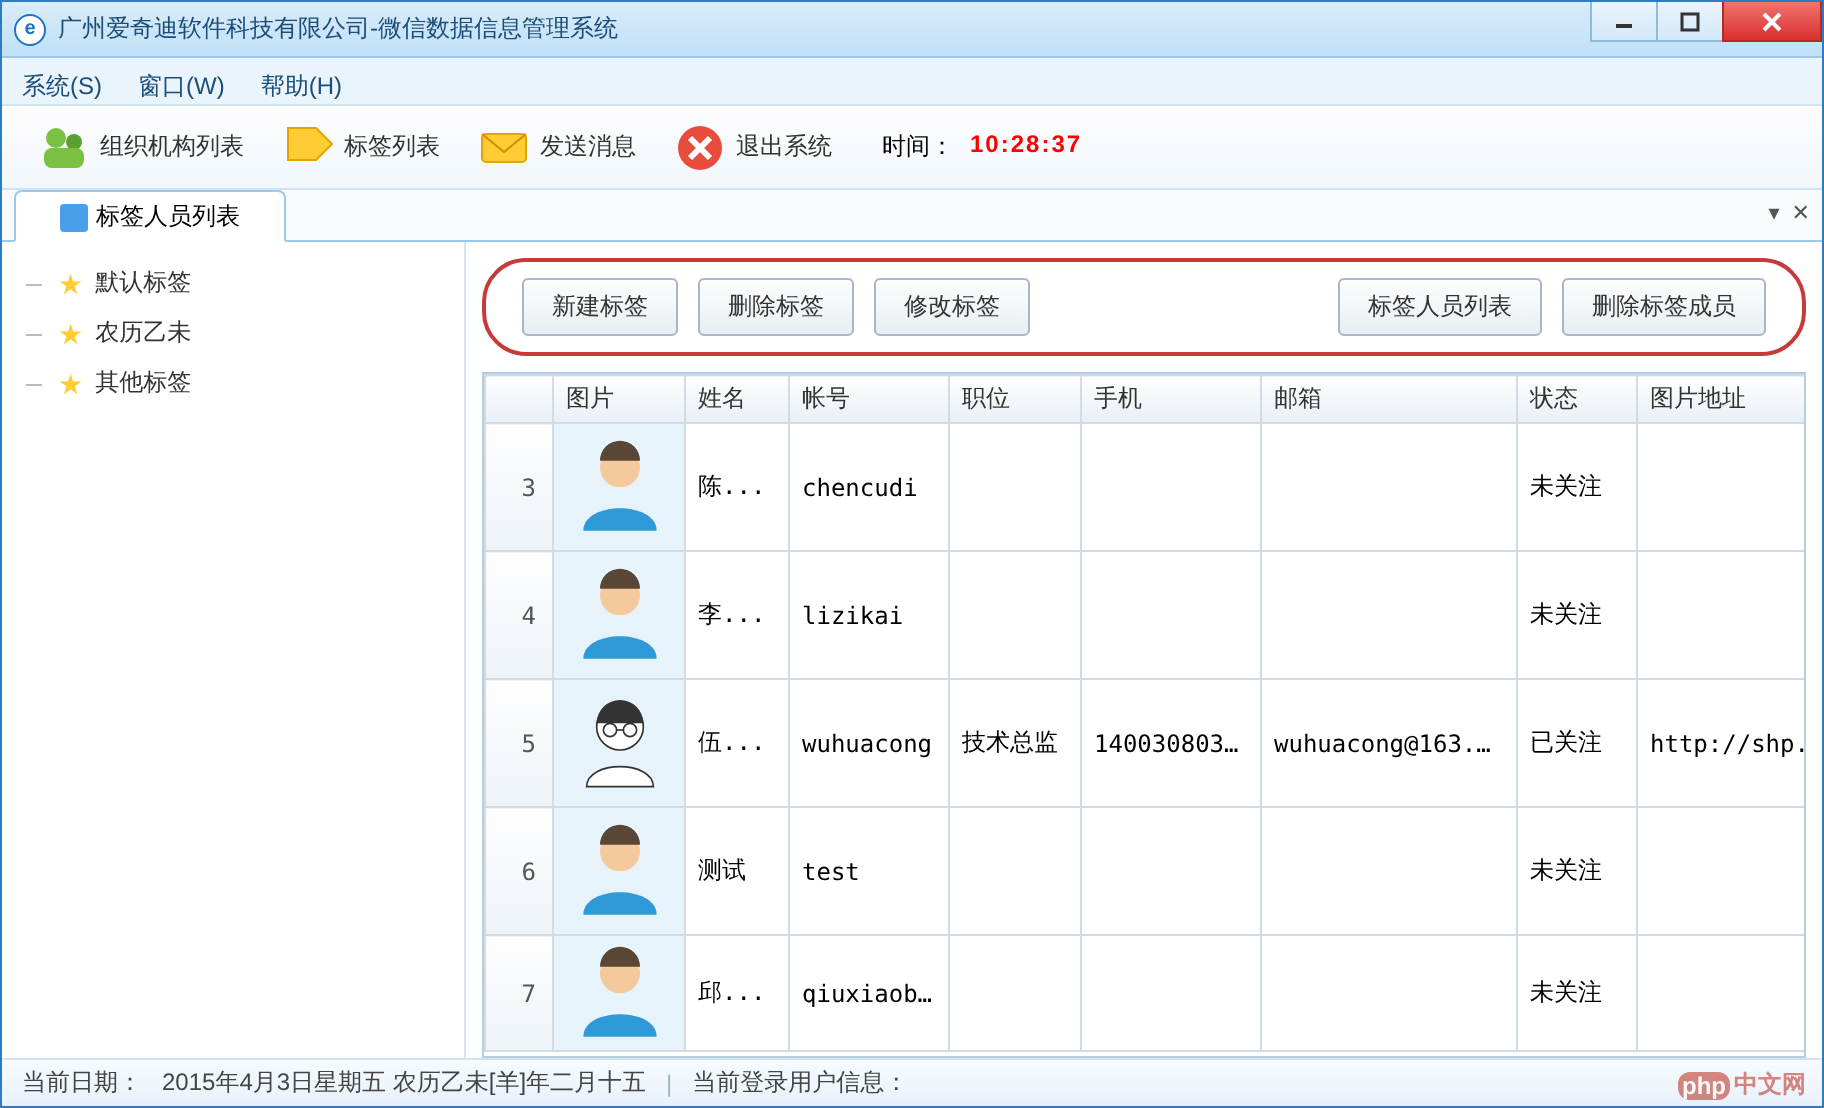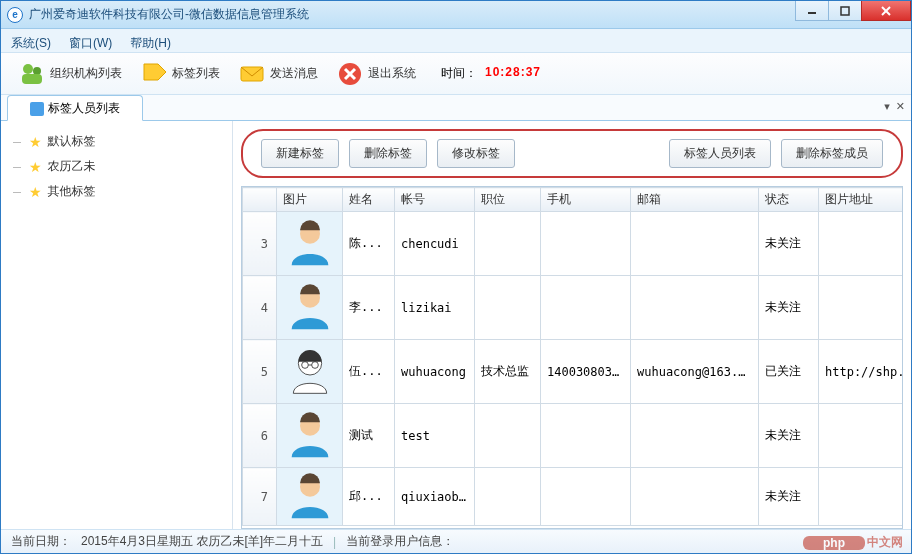--- a/index.html
+++ b/index.html
@@ -287,16 +287,16 @@
         </table>
       </div>
     </div>
   </div>
 
   <div class="statusbar">
     <span>当前日期：</span>
     <span>2015年4月3日星期五 农历乙未[羊]年二月十五</span>
     <span class="sep">|</span>
     <span>当前登录用户信息：</span>
-    <span class="watermark"><span style="background:#c0392b;color:#fff;border-radius:6px;padding:0 20px;">php</span>中文网</span>
+    <span class="watermark"><span style="background:#c0392b;color:#fff;border-radius:6px;padding:0 2px;">php</span>中文网</span>
   </div>
 
 </div>
 
 </body></html>

